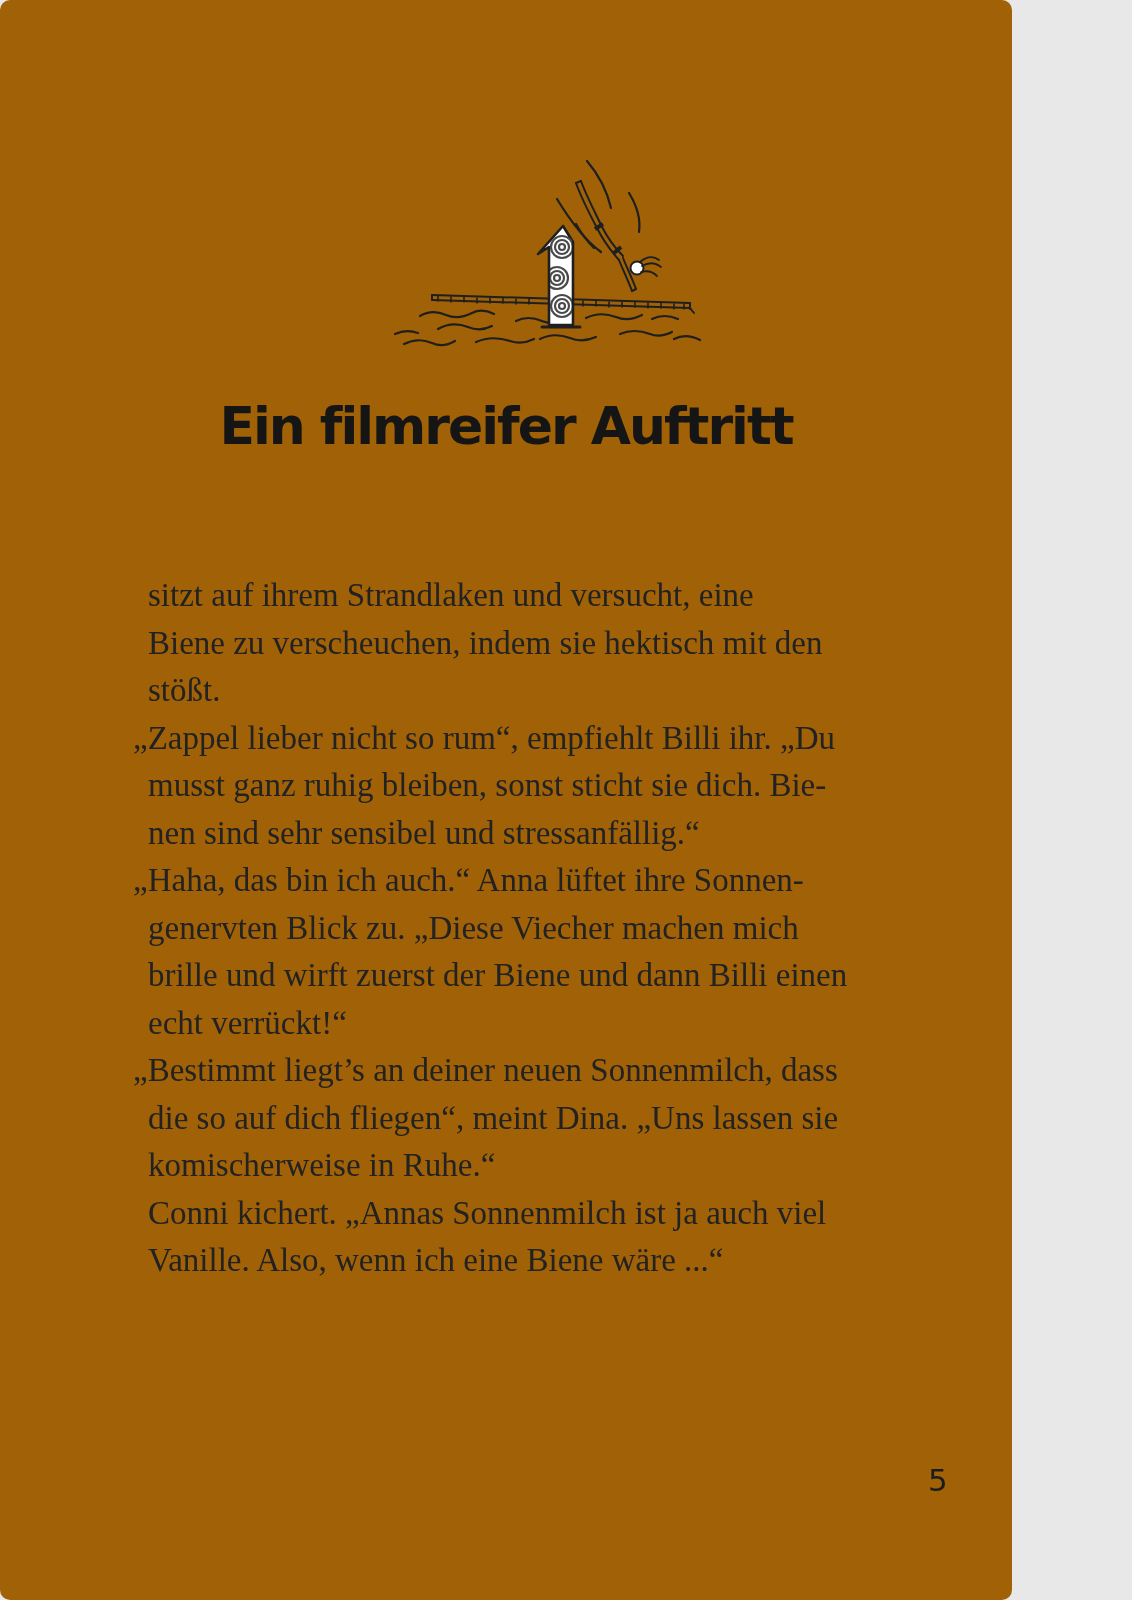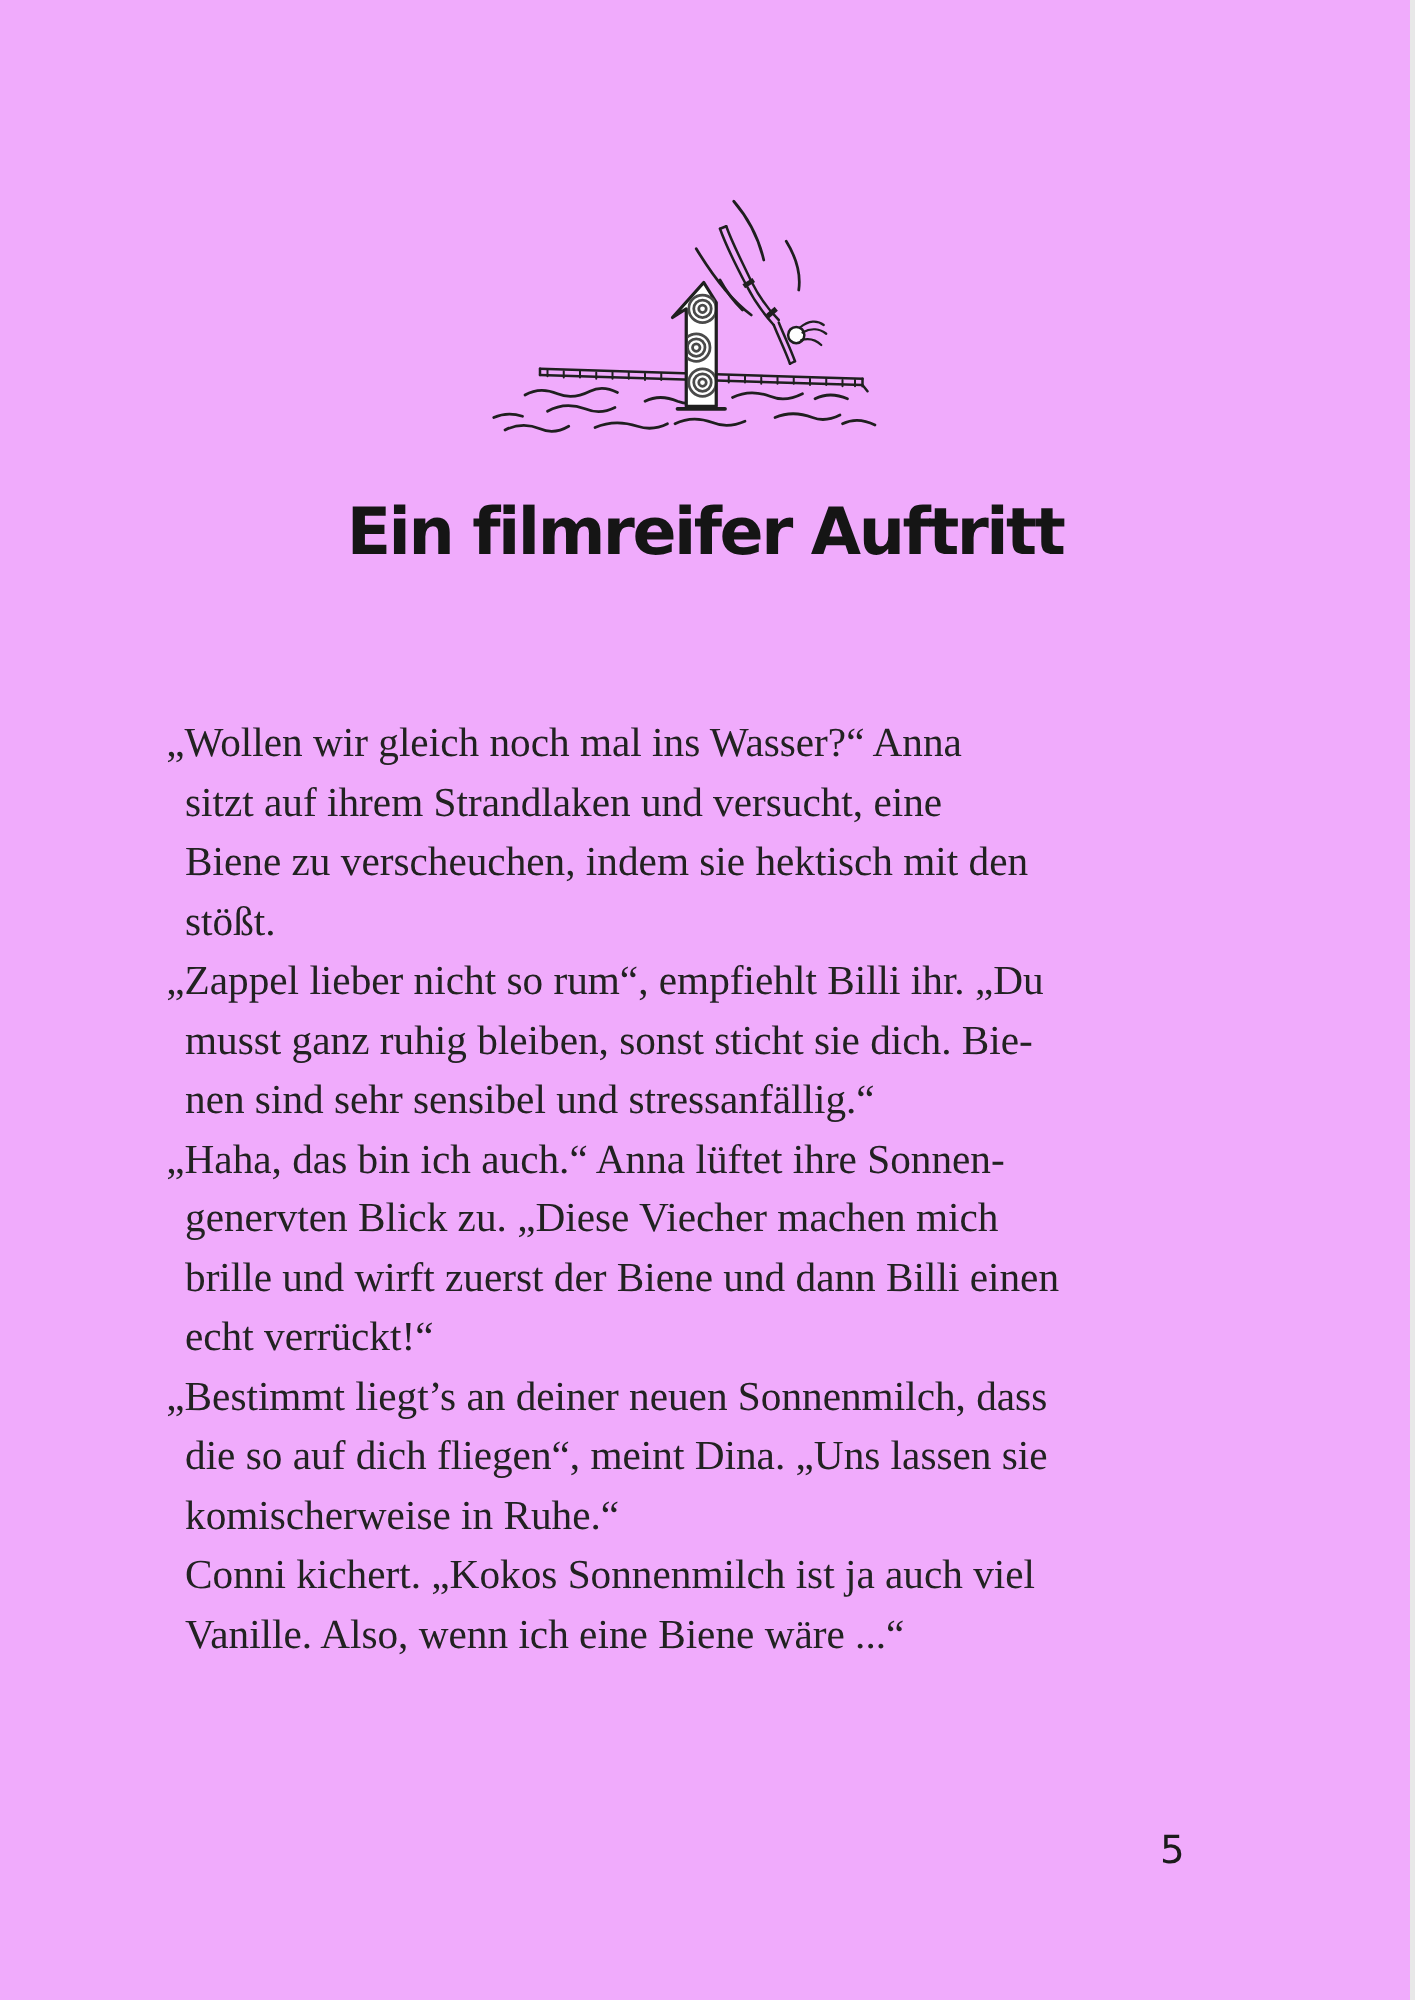--- a/index.html
+++ b/index.html
@@ -1,24 +1,25 @@
 <!DOCTYPE html>
 <html><head>
 <meta charset="utf-8">
 <style>
   * { margin: 0; padding: 0; box-sizing: border-box; }
   html, body { background: #e8e8e8; }
   .page {
     position: relative;
-    width: 1128px;
+    width: 1012px;
     height: 1600px;
-    background: #f0abfc;
+    background: #a16207;
     overflow: hidden;
     font-family: "Liberation Serif", serif;
     color: #1b1b1b;
+    border-radius: 10px;
   }
   .illustration {
     position: absolute;
     left: 390px;
     top: 148px;
     width: 320px;
     height: 205px;
   }
   .chapter-title {
     position: absolute;
@@ -131,33 +132,32 @@
           <path d="M252,118 C259,114 266,115 271,119"></path>
           <path d="M251,124 C258,122 263,124 267,128"></path>
         </g>
       </g>
     </svg>
   </div>
 
   <div class="chapter-title">Ein filmreifer Auftritt</div>
 
   <div class="body-text">
-    <div class="line">„Wollen wir gleich noch mal ins Wasser?“ Anna</div>
     <div class="line indent">sitzt auf ihrem Strandlaken und versucht, eine</div>
     <div class="line indent">Biene zu verscheuchen, indem sie hektisch mit den</div>
     <div class="line indent">stößt.</div>
     <div class="line">„Zappel lieber nicht so rum“, empfiehlt Billi ihr. „Du</div>
     <div class="line indent">musst ganz ruhig bleiben, sonst sticht sie dich. Bie-</div>
     <div class="line indent">nen sind sehr sensibel und stressanfällig.“</div>
     <div class="line">„Haha, das bin ich auch.“ Anna lüftet ihre Sonnen-</div>
     <div class="line indent">genervten Blick zu. „Diese Viecher machen mich</div>
     <div class="line indent">brille und wirft zuerst der Biene und dann Billi einen</div>
     <div class="line indent">echt verrückt!“</div>
     <div class="line">„Bestimmt liegt’s an deiner neuen Sonnenmilch, dass</div>
     <div class="line indent">die so auf dich fliegen“, meint Dina. „Uns lassen sie</div>
     <div class="line indent">komischerweise in Ruhe.“</div>
-    <div class="line indent">Conni kichert. „Kokos Sonnenmilch ist ja auch viel</div>
+    <div class="line indent">Conni kichert. „Annas Sonnenmilch ist ja auch viel</div>
     <div class="line indent">Vanille. Also, wenn ich eine Biene wäre ...“</div>
   </div>
 
   <div class="page-number">5</div>
 
 </div>
 
 </body></html>

